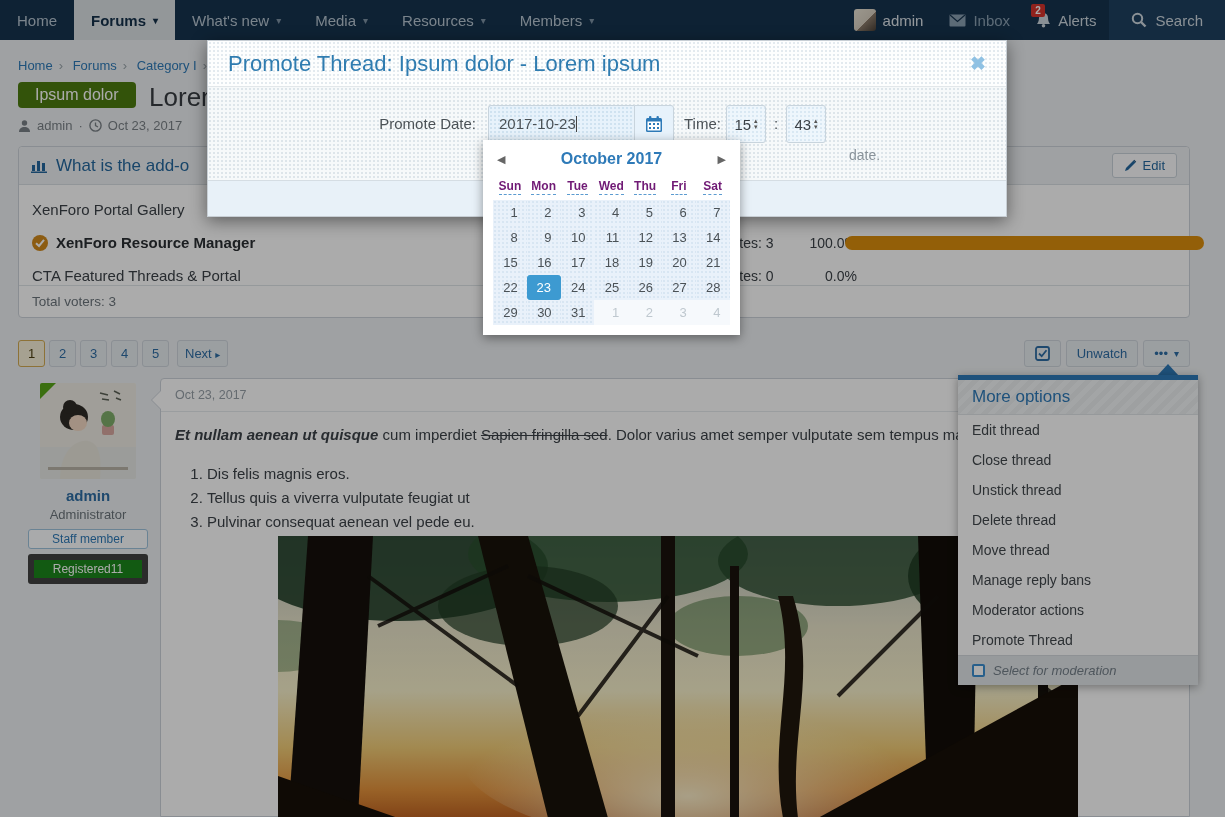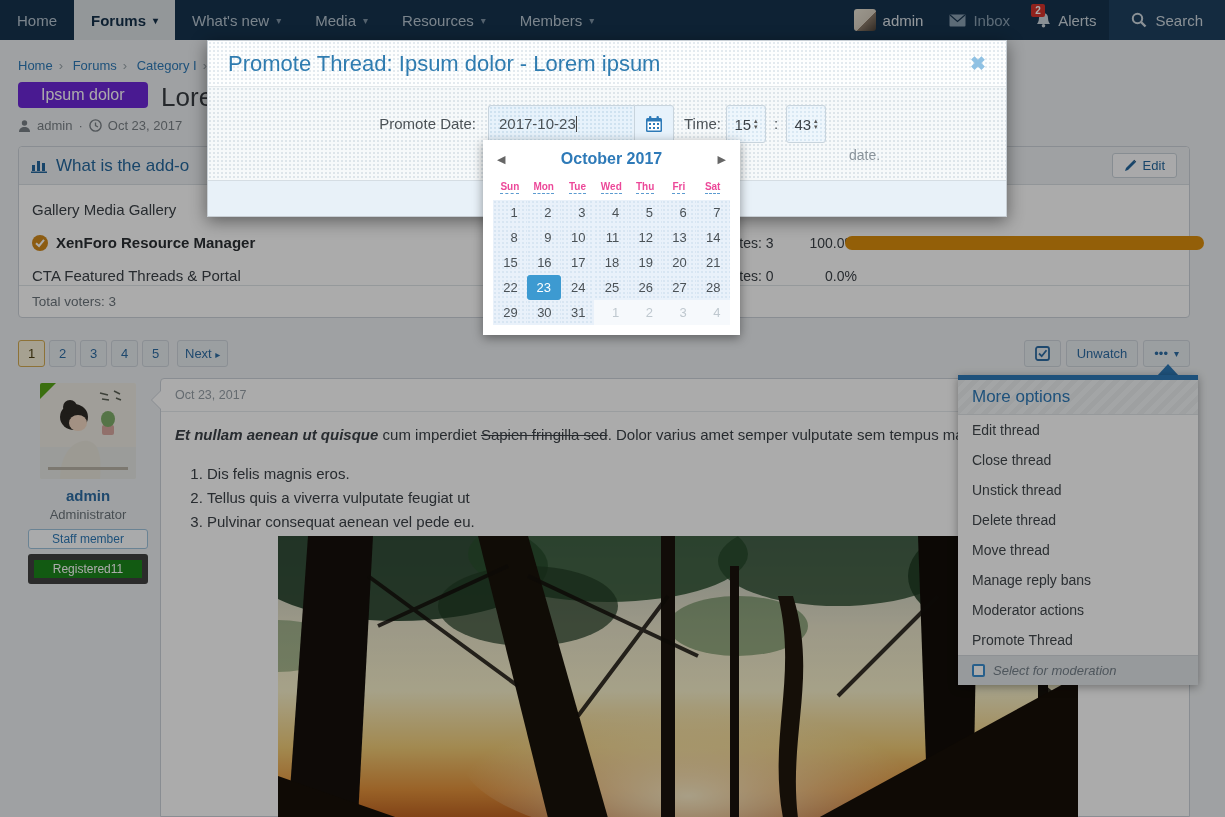--- a/index.html
+++ b/index.html
@@ -19,21 +19,21 @@
   .nav-alerts { color:#cdd7de; position:relative; }
   .nav-avatar { width:22px; height:22px; border-radius:3px; background:linear-gradient(135deg,#e8e2d4 0%,#d8cfc0 55%,#8a7a6a 56%,#4a4038 100%); }
   .alert-badge { position:absolute; left:8px; top:4px; background:#d6342c; color:#fff; font-size:10px; font-weight:bold; padding:1px 4px; border-radius:2px; }
   .nav-search { display:flex; align-items:center; gap:8px; padding:16px 22px; background:#1e4060; color:#cfd9e0; font-size:15px; cursor:pointer; }
 
   
   .breadcrumb { position:absolute; left:18px; top:58px; font-size:13px; color:#8a939a; }
   .breadcrumb a { color:#2e7ab8; text-decoration:none; margin-right:6px; }
   .breadcrumb .sep { margin-right:6px; color:#9aa4ab; }
   .title-row { position:absolute; left:18px; top:82px; white-space:nowrap; }
-  .prefix-badge { display:inline-block; background:#6d28d9; color:#fff; font-size:16px; padding:4px 23px; border-radius:4px; vertical-align:6px; margin-right:9px; }
+  .prefix-badge { display:inline-block; background:#4d7c0f; color:#fff; font-size:16px; padding:4px 17px; border-radius:4px; vertical-align:6px; margin-right:9px; }
   .thread-title { font-size:26px; color:#383d42; font-weight:400; display:inline; }
   .meta-row { position:absolute; left:18px; top:118px; font-size:13px; color:#7a8187; display:flex; align-items:center; gap:6px; }
   .meta-row svg { display:block; }
 
   
   .poll-card { position:absolute; left:18px; top:146px; width:1172px; height:172px; background:#fff; border:1px solid #ccd3da; border-radius:4px; }
   .poll-header { height:38px; background:#eef1f3; border-bottom:1px solid #d8dee3; border-radius:4px 4px 0 0; display:flex; align-items:center; padding:0 12px; }
   .poll-title { color:#25689e; font-size:17px; white-space:nowrap; display:flex; align-items:center; gap:8px; }
   .edit-btn { margin-left:auto; display:flex; align-items:center; gap:6px; background:#fdfdfe; border:1px solid #c9d2da; border-radius:3px; padding:4px 11px; font-size:13px; color:#25689e; cursor:pointer; }
   .poll-row { position:relative; height:33px; display:flex; align-items:center; padding:0 13px; font-size:15px; color:#3c4248; }
@@ -102,21 +102,21 @@
   .hint-frag { position:absolute; left:641px; top:60px; color:#8a939a; font-size:14px; }
   .modal-footer { height:36px; background:#e8f1f8; border-top:1px solid #d5dde3; }
 
   
   .calendar { position:absolute; left:483px; top:140px; width:257px; z-index:70; background:#fff; box-shadow:0 3px 10px rgba(0,0,0,0.4); padding:8px 10px 10px 10px; }
   .cal-nav { display:flex; align-items:center; padding:2px 4px 8px 4px; }
   .cal-nav .nav-arrow { color:#666; font-size:11px; cursor:pointer; width:20px; }
   .cal-month-year { flex:1; text-align:center; color:#2e7ab8; font-weight:bold; font-size:16px; }
   .cal-dayhead { display:flex; padding-bottom:6px; }
   .cal-dayhead span { width:33.8px; text-align:center; }
-  .cal-dayhead b { color:#ec4899; font-size:10px; border-bottom:1px dashed #5b9bd0; padding-bottom:1px; cursor:pointer; }
+  .cal-dayhead b { color:#701a75; font-size:12px; border-bottom:1px dashed #5b9bd0; padding-bottom:1px; cursor:pointer; }
   .cal-week { display:flex; }
   .cal-cell { width:33.8px; height:25px; line-height:25px; text-align:right; padding-right:9px; font-size:13px; color:#4a5156; background:#e9f1fa; background-image:radial-gradient(circle,#d8e5f2 0.7px,transparent 1px); background-size:4px 4px; cursor:pointer; }
   .cal-cell.selected { background:#3d9ad1; color:#fff; border-radius:3px; text-align:center; padding-right:0; }
   .cal-cell.muted { background:#f6f9fc; color:#bfc8cf; }
 
   .icon-svg { display:block; }
 </style>
 </head>
 <body>
 
@@ -213,21 +213,21 @@
     <div class="edit-btn">
       <svg class="icon-svg" width="13" height="13" viewBox="0 0 13 13">
           <path d="M1 12 L2 9 L9.5 1.5 L11.5 3.5 L4 11 Z" fill="#25689e"></path>
           <path d="M10.2 0.8 L12.2 2.8 L11.5 3.5 L9.5 1.5 Z" fill="#1b4e77"></path>
         </svg>
       <span>Edit</span>
     </div>
   </div>
   <div style="padding-top:8px;">
     <div class="poll-row">
-      <span>Gallery Media Gallery</span>
+      <span>XenForo Portal Gallery</span>
       <span class="poll-votes"></span>
       <span class="poll-pct"></span>
     </div>
     <div class="poll-row checked">
       <span class="poll-check">
         <svg width="16" height="16" viewBox="0 0 16 16">
             <circle cx="8" cy="8" r="8" fill="#d1891c"></circle>
             <path d="M4 8.2 L7 11 L12 4.8" stroke="#fff" stroke-width="2" fill="none"></path>
           </svg>
       </span>

